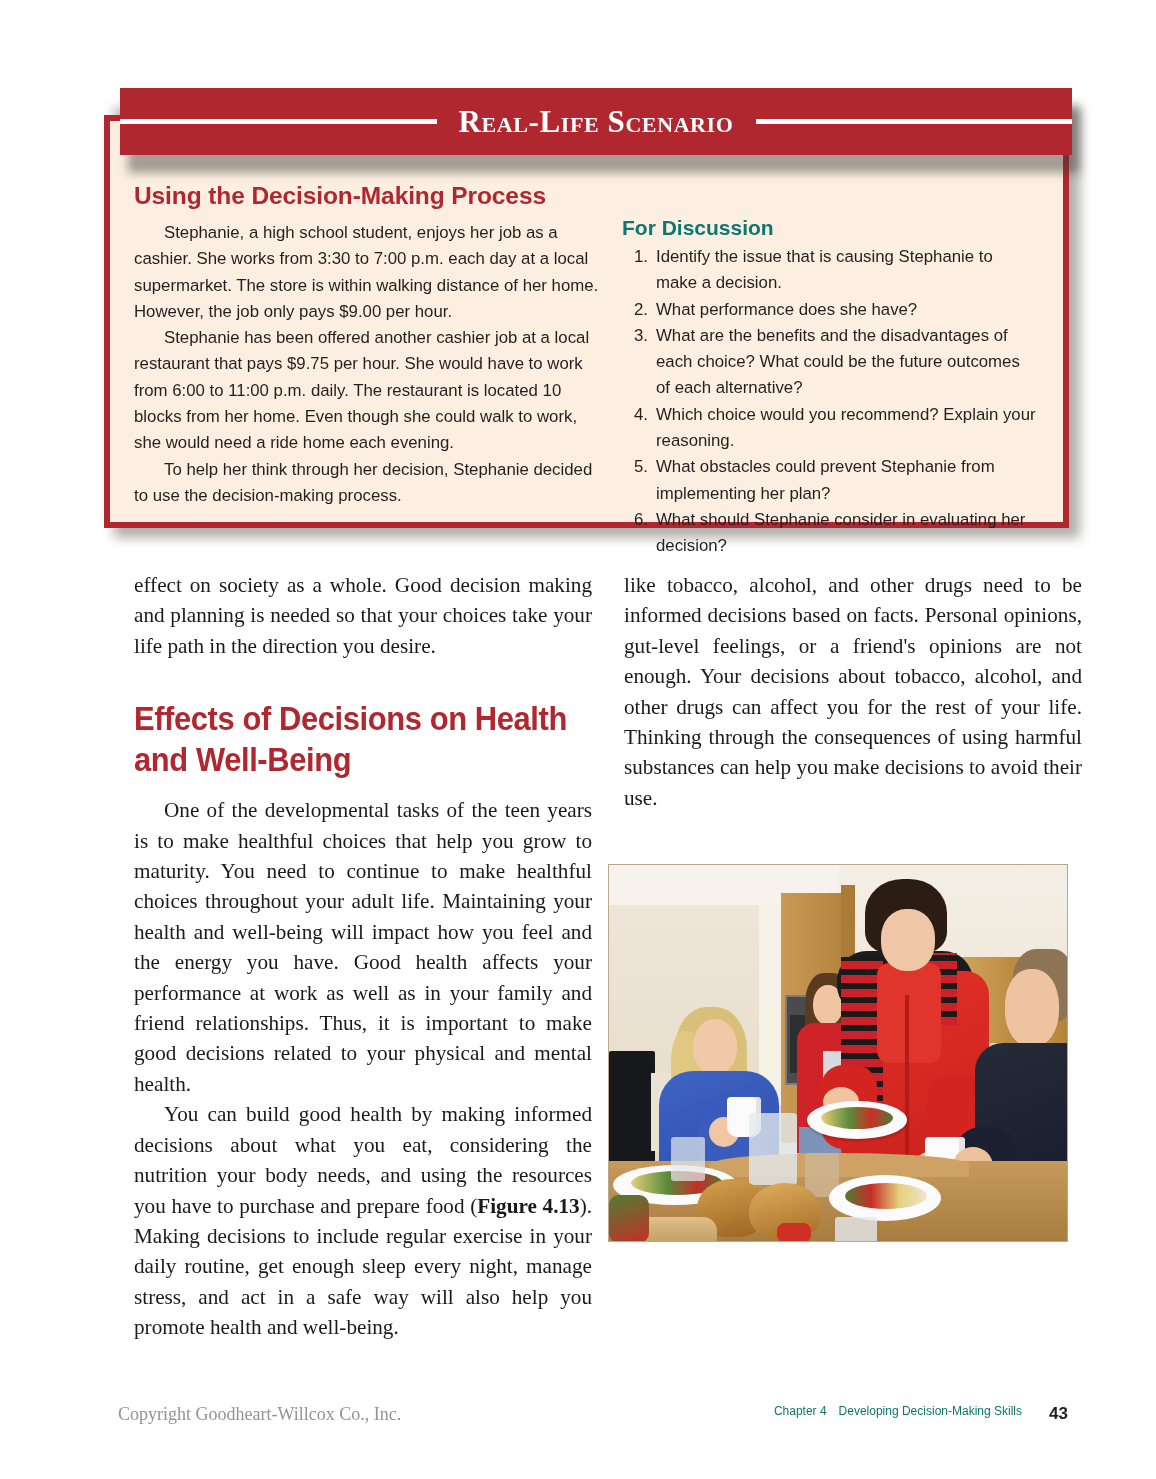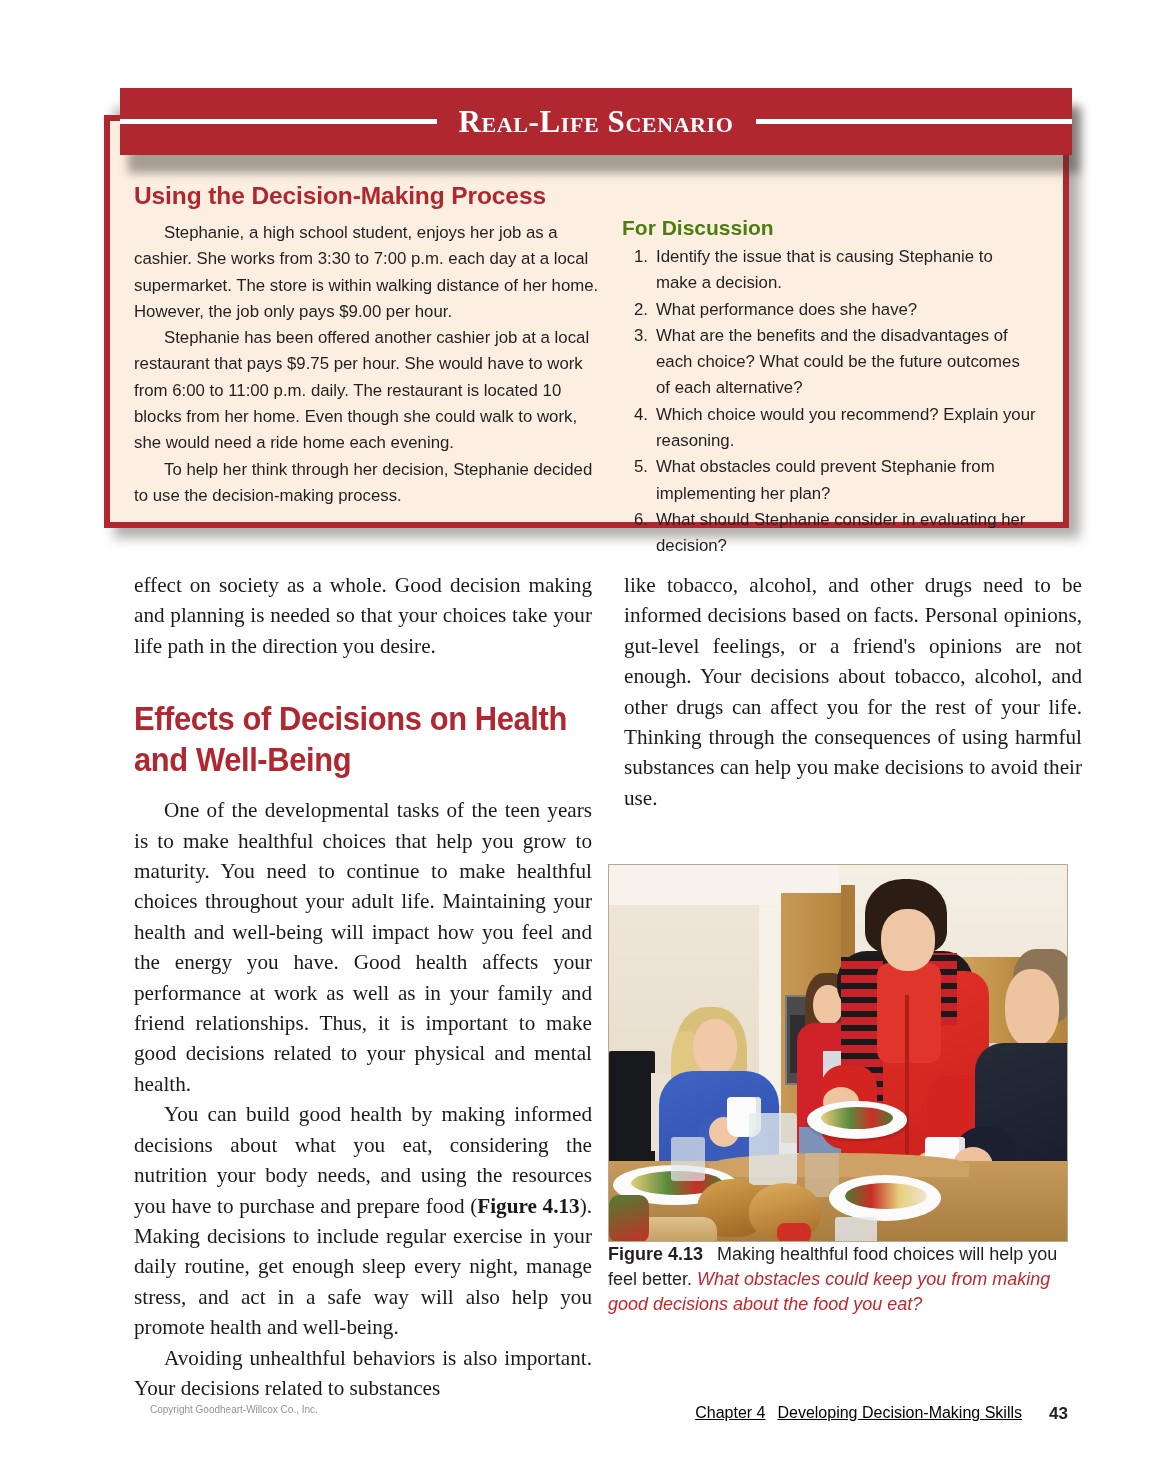--- a/index.html
+++ b/index.html
@@ -120,21 +120,21 @@
   }
   .scenario-para {
     font-family: "Liberation Sans", sans-serif;
     font-size: 16.8px;
     line-height: 26.3px;
     color: #231f20;
     margin: 0;
     text-indent: 30px;
   }
   #discussion-title {
-    color: #4d7c0f;
+    color: #0f766e;
     font-family: "Liberation Sans", sans-serif;
     font-weight: bold;
     font-size: 21px;
     margin: 0 0 4px 0;
   }
   #discussion-list {
     margin: 0;
     padding: 0;
     list-style: none;
   }
@@ -314,34 +314,32 @@
     position: absolute;
     left: 118px;
     top: 1404px;
     width: 950px;
     height: 28px;
   }
   #footer-copyright {
     position: absolute;
     left: 0;
     top: 0;
-    font-family: Liberation Sans, sans-serif;
-    font-size: 10px;
+    font-family: Liberation Serif, serif;
+    font-size: 18px;
     color: #939393;
-    margin-left: 32px;
   }
   #footer-chapter {
     position: absolute;
     right: 46px;
     top: 0;
     font-family: "Liberation Sans", sans-serif;
-    font-size: 16px;
-    color: #000000;
+    font-size: 12px;
+    color: #0f766e;
     white-space: nowrap;
-    text-decoration: underline;
   }
   #footer-chapter .gap { display: inline-block; width: 12px; }
   #footer-pagenum {
     position: absolute;
     right: 0;
     top: 0;
     font-family: "Liberation Sans", sans-serif;
     font-weight: bold;
     font-size: 17px;
     color: #231f20;
@@ -393,21 +391,20 @@
 
   <div class="col" id="col-left">
     <p class="body-para">effect on society as a whole. Good decision making and planning is needed so that your choices take your life path in the direction you desire.</p>
 
     <h1 id="section-heading">Effects of Decisions on Health and Well-Being</h1>
 
     <p class="body-para indent">One of the developmental tasks of the teen years is to make healthful choices that help you grow to maturity. You need to continue to make healthful choices throughout your adult life. Maintaining your health and well-being will impact how you feel and the energy you have. Good health affects your performance at work as well as in your family and friend relationships. Thus, it is important to make good decisions related to your physical and mental health.</p>
 
     <p class="body-para indent"><span>You can build good health by making informed decisions about what you eat, considering the nutrition your body needs, and using the resources you have to purchase and prepare food (</span><b>Figure 4.13</b><span>). Making decisions to include regular exercise in your daily routine, get enough sleep every night, manage stress, and act in a safe way will also help you promote health and well-being.</span></p>
 
-    <p class="body-para indent">Avoiding unhealthful behaviors is also important. Your decisions related to substances</p>
   </div>
 
   <div class="col" id="col-right">
     <p class="body-para">like tobacco, alcohol, and other drugs need to be informed decisions based on facts. Personal opinions, gut-level feelings, or a friend's opinions are not enough. Your decisions about tobacco, alcohol, and other drugs can affect you for the rest of your life. Thinking through the consequences of using harmful substances can help you make decisions to avoid their use.</p>
   </div>
 
 </div>
 
 <div id="figure-block">
 
@@ -478,21 +475,20 @@
     <div class="ph" id="ph-plate3f"></div>
     <div class="ph" id="ph-chicken-a"></div>
     <div class="ph" id="ph-chicken-b"></div>
     <div class="ph" id="ph-bread"></div>
     <div class="ph" id="ph-salad"></div>
     <div class="ph" id="ph-pepper"></div>
     <div class="ph" id="ph-glass4"></div>
   </div>
 
 
-  <p id="figure-caption"><span class="fignum">Figure 4.13</span><span class="gap"></span><span>Making healthful food choices will help you feel better.</span> <span class="question">What obstacles could keep you from making good decisions about the food you eat?</span></p>
 
 </div>
 
 <div id="page-footer">
   <div id="footer-copyright">Copyright Goodheart-Willcox Co., Inc.</div>
   <div id="footer-chapter"><span>Chapter 4</span><span class="gap"></span><span>Developing Decision-Making Skills</span></div>
   <div id="footer-pagenum">43</div>
 </div>
 
 </body></html>

